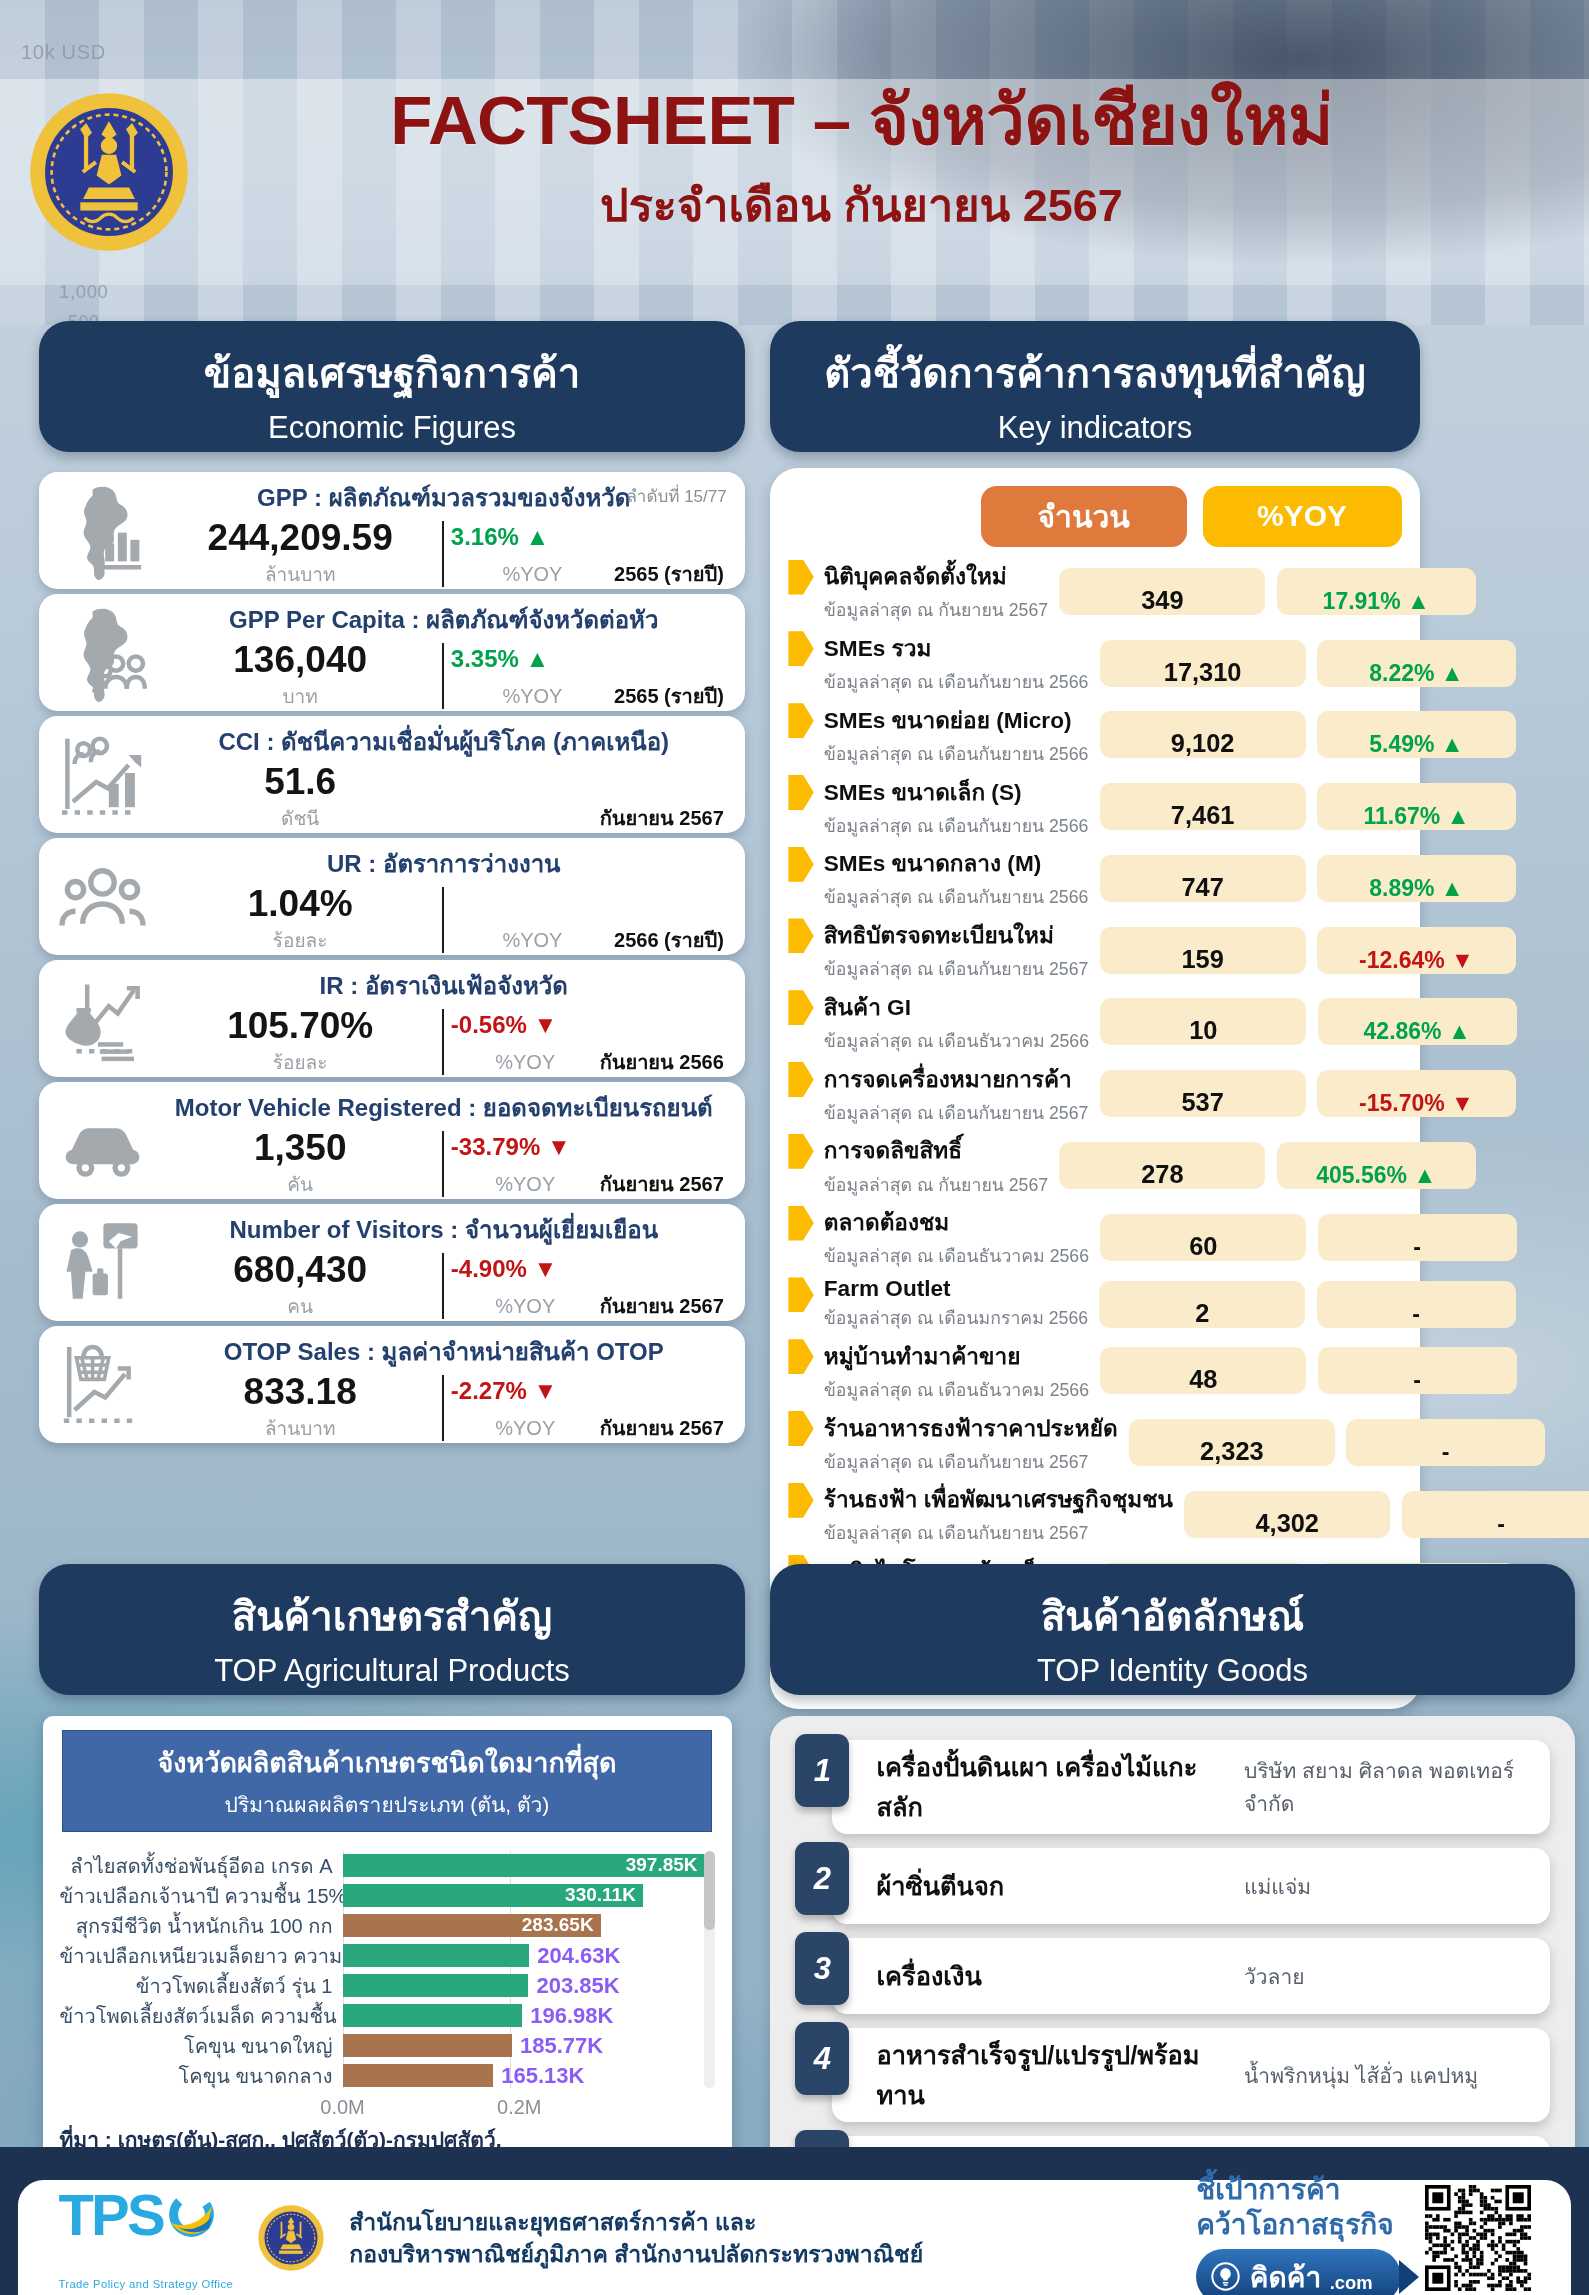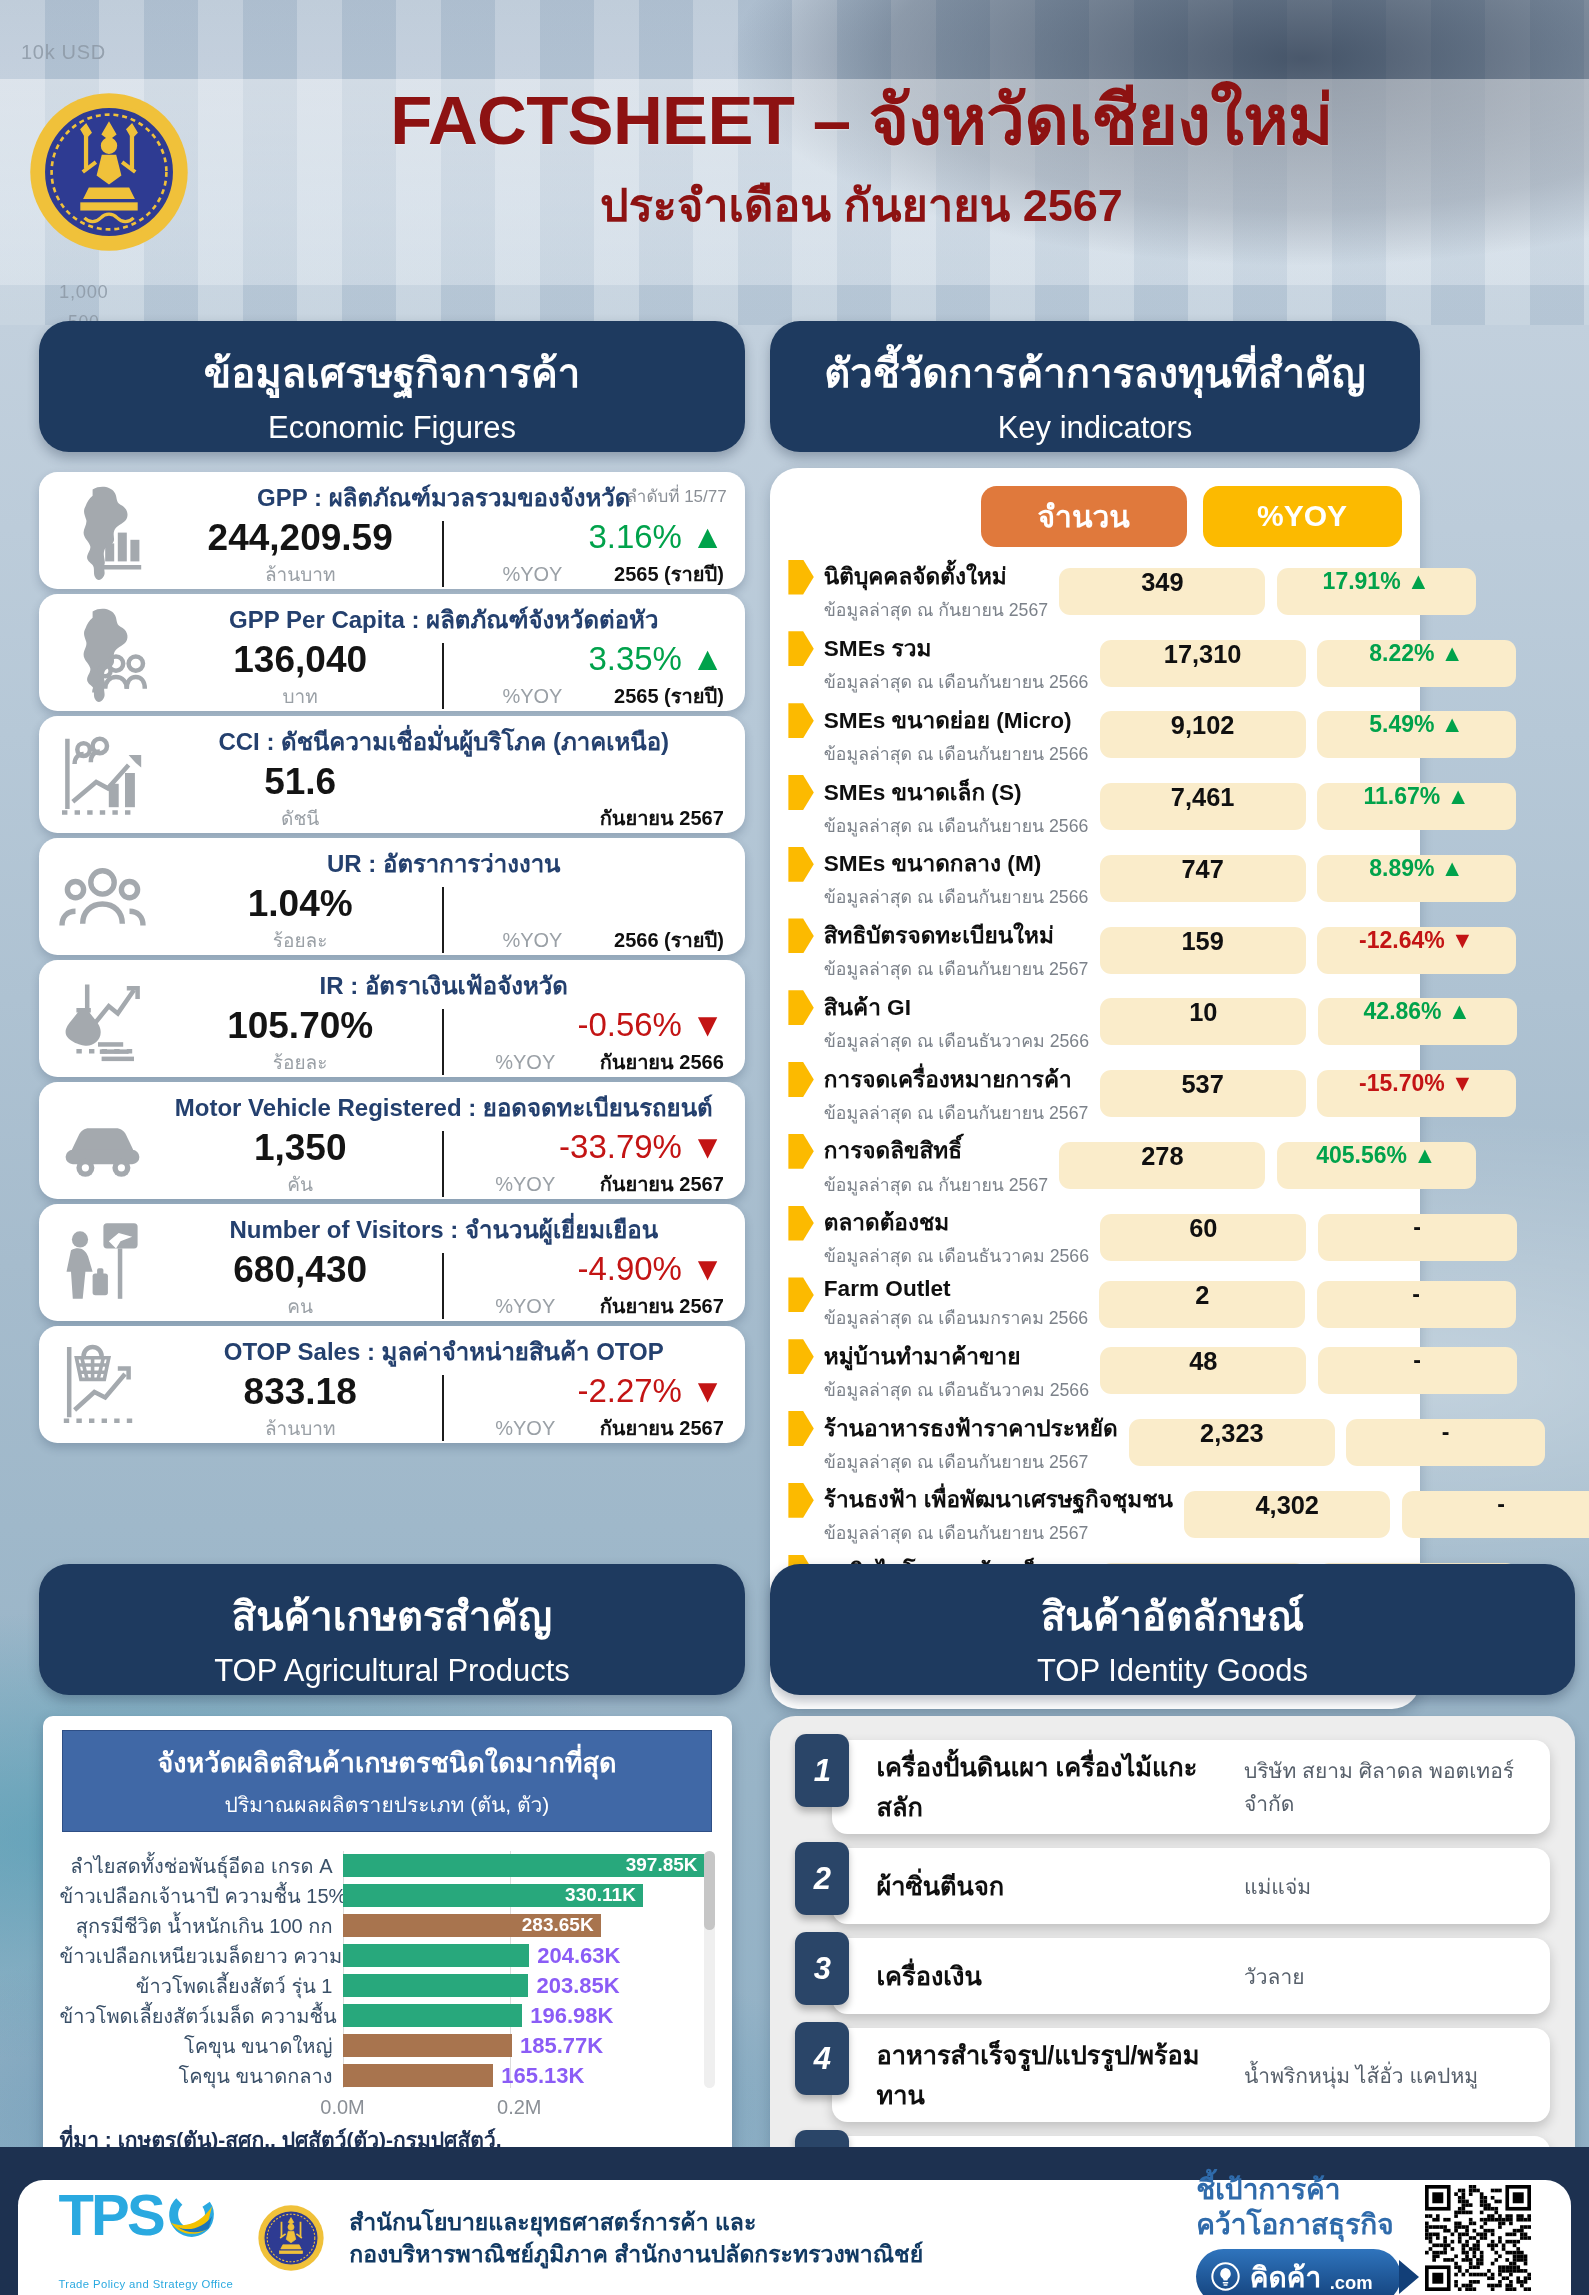--- a/index.html
+++ b/index.html
@@ -60,21 +60,21 @@
   .eco-title-row{position:relative;text-align:center;min-height:32.5px;}
   .eco-title{font-size:24px;font-weight:800;color:#24406e;}
   .eco-rank{position:absolute;right:2.8px;top:4.2px;font-size:17px;color:#8a8f96;}
   .eco-main{display:grid;grid-template-columns:1fr 2.8px 1fr;align-items:center;margin-top:1.4px;}
   .eco-left{text-align:center;}
   .eco-value{font-size:37px;font-weight:800;color:#141414;line-height:1.05;}
   .eco-unit{font-size:19px;color:#9aa0a6;margin-top:1.4px;}
   .eco-div{width:2.1px;height:66px;background:#1c1c1c;}
   .eco-main.no-divider .eco-div{visibility:hidden;}
   .eco-right{padding:0 5.7px;}
-  .eco-pct{font-size:33px;font-weight:400;text-align:right;min-height:37px;line-height:37px;}
+  .eco-pct{font-size:24px;font-weight:700;text-align:left;min-height:37px;line-height:37px;}
   .eco-pct.up{color:#00a24b;}
   .eco-pct.down{color:#c31414;}
   .eco-sub{display:grid;grid-template-columns:1fr auto;align-items:baseline;margin-top:2.8px;}
   .eco-yoy{font-size:20px;color:#9aa0a6;text-align:center;}
   .eco-date{font-size:20px;color:#101010;font-weight:800;white-space:nowrap;}
 
   
   .ind-panel{margin-top:15.5px;background:#fff;border-radius:28px;box-shadow:0 5.7px 12.7px rgba(20,40,70,.22);
     padding:18.4px 18.4px 12.7px 18.4px;box-sizing:border-box;}
   .ind-grid-head{display:grid;grid-template-columns:1fr 206px 199px;gap:16px;margin-bottom:11.3px;}
@@ -82,21 +82,21 @@
     color:#fff;font-size:30px;font-weight:800;}
   .chip.count{background:#e0793c;grid-column:2;}
   .chip.yoy{background:#fcba00;grid-column:3;}
   .ind-row{display:grid;grid-template-columns:1fr 206px 199px;gap:11.3px;align-items:center;
     min-height:52px;margin-bottom:5.7px;}
   .ind-label{display:flex;gap:10px;align-items:flex-start;}
   .bullet{flex:0 0 25.4px;width:25.4px;height:35px;margin-top:1.4px;background:#fcba00;
     clip-path:polygon(0 0,58% 0,100% 50%,58% 100%,0 100%);}
   .ind-name{font-size:22.6px;font-weight:800;color:#0f0f0f;white-space:nowrap;}
   .ind-note{font-size:17.7px;color:#7c828a;margin-top:2.1px;white-space:nowrap;}
-  .cell{background:#faecca;border-radius:11.3px;height:47px;display:flex;align-items:flex-start;justify-content:center;}
+  .cell{background:#faecca;border-radius:11.3px;height:47px;display:flex;align-items:flex-end;justify-content:center;}
   .cnt-v{font-size:25.4px;font-weight:800;color:#101010;}
   .yoy-v{font-size:23px;font-weight:800;color:#101010;white-space:nowrap;}
   .yoy-v.up{color:#00a24b;}
   .yoy-v.down{color:#c31414;}
 
   
   .agri-card{position:relative;margin:21px 0 0 3.5px;width:689px;background:#fff;border-radius:10px;
     box-shadow:0 5.7px 12.7px rgba(20,40,70,.25);padding:14px 17px;box-sizing:border-box;}
   .chart-head{background:#4068a6;border:0.7px solid #2e4f86;color:#fff;text-align:center;
     padding:10px 7px;margin:0 2.8px;}

